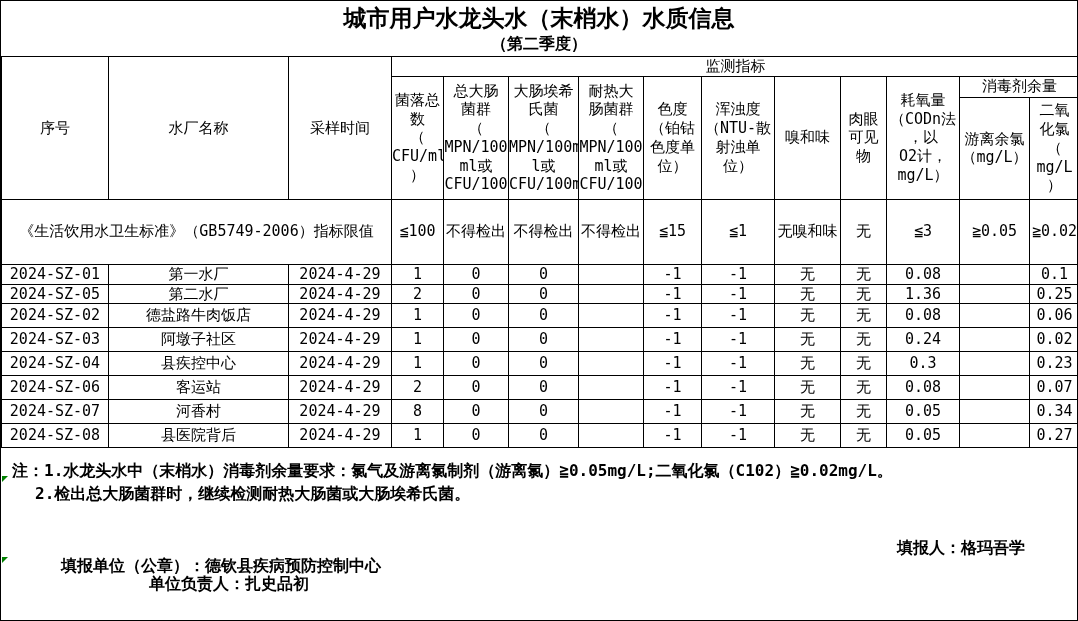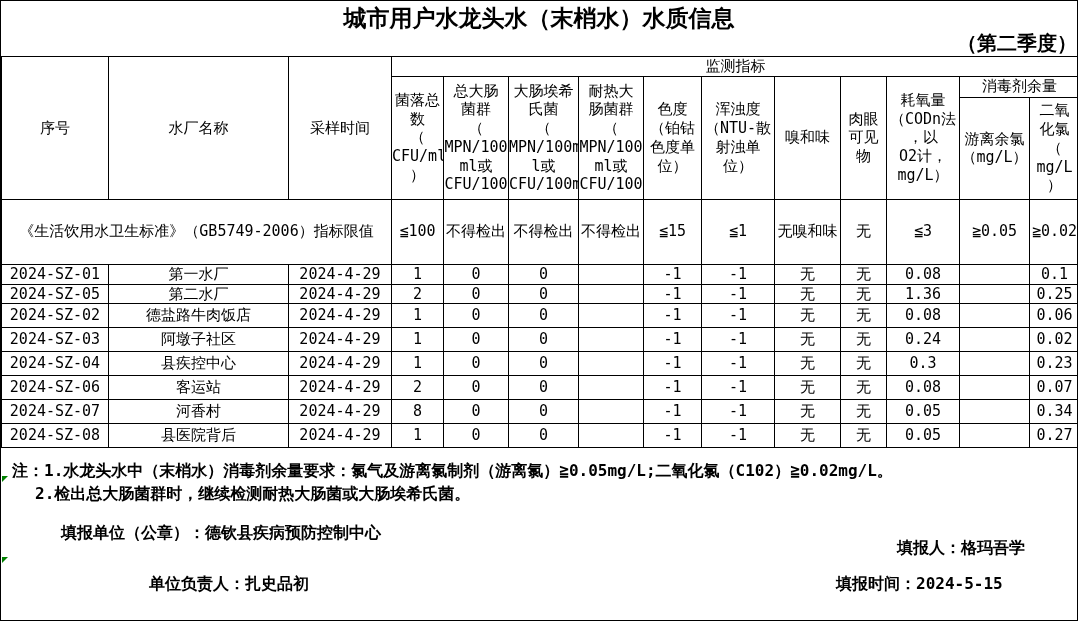--- a/index.html
+++ b/index.html
@@ -4,39 +4,39 @@
 <style>
   * { margin:0; padding:0; box-sizing:border-box; }
   html,body { background:#fff; }
   .sheet {
     position:relative; width:1078px; height:621px;
     border:1px solid #000; background:#fff; overflow:hidden;
     font-family:"DejaVu Sans Mono","Liberation Mono",monospace;
     color:#000;
   }
   .title { padding-top:3px; text-align:center; font-weight:bold; font-size:23px; line-height:29px; }
-  .subtitle { text-align:right; font-weight:bold; font-size:20px; line-height:21px; }
+  .subtitle { text-align:center; font-weight:bold; font-size:16px; line-height:21px; }
   table.grid { border-collapse:collapse; table-layout:fixed; width:1078px; margin-top:2px; }
   table.grid td {
     border:1px solid #000; padding:0; text-align:center; vertical-align:middle;
     overflow:hidden; font-size:15px; line-height:1.25;
   }
   thead td { font-size:14px; white-space:pre-line; line-height:17px; }
   tr.hrow1 { height:17px; }
   tr.hrow2 { height:21px; }
   tr.hrow3 { height:102px; }
   tr.limit-row { height:65px; }
   tr.r-s { height:19px; }
   tr.r-t { height:24px; }
   td.al { text-align:left; padding-left:1px; }
   .notes { margin-top:11px; font-weight:bold; font-size:16px; line-height:23px; }
   .note-1 { padding-left:2px;margin-left:9px; }
   .note-2 { padding-left:34px; }
   .footer-label { position:absolute; font-weight:bold; font-size:16px; white-space:nowrap; }
-  .f-unit { left:60px;  top:522px; }
+  .f-unit { left:60px;  top:555px; }
   .f-reporter { left:896px; top:537px; }
   .f-head { left:148px; top:573px; }
   .f-date { left:835px; top:573px; }
   .green-tri { position:absolute; left:1px; width:0; height:0;
     border-top:6px solid #008000; border-right:6px solid transparent; }
   .tri-1 { top:475px; }
   .tri-2 { top:556px; }
 </style>
 </head>
 <body>
@@ -271,17 +271,16 @@
   </table>
 
   <div class="notes">
     <div class="note-1">注：1.水龙头水中（末梢水）消毒剂余量要求：氯气及游离氯制剂（游离氯）≧0.05mg/L;二氧化氯（C102）≧0.02mg/L。</div>
     <div class="note-2">2.检出总大肠菌群时，继续检测耐热大肠菌或大肠埃希氏菌。</div>
   </div>
 
   <div class="footer-label f-unit">填报单位（公章）：德钦县疾病预防控制中心</div>
   <div class="footer-label f-reporter">填报人：格玛吾学</div>
   <div class="footer-label f-head">单位负责人：扎史品初</div>
-  <div class="footer-label f-date">填报时间：2024-5-15</div>
 
   <div class="green-tri tri-1"></div>
   <div class="green-tri tri-2"></div>
 </div>
 
 </body></html>

